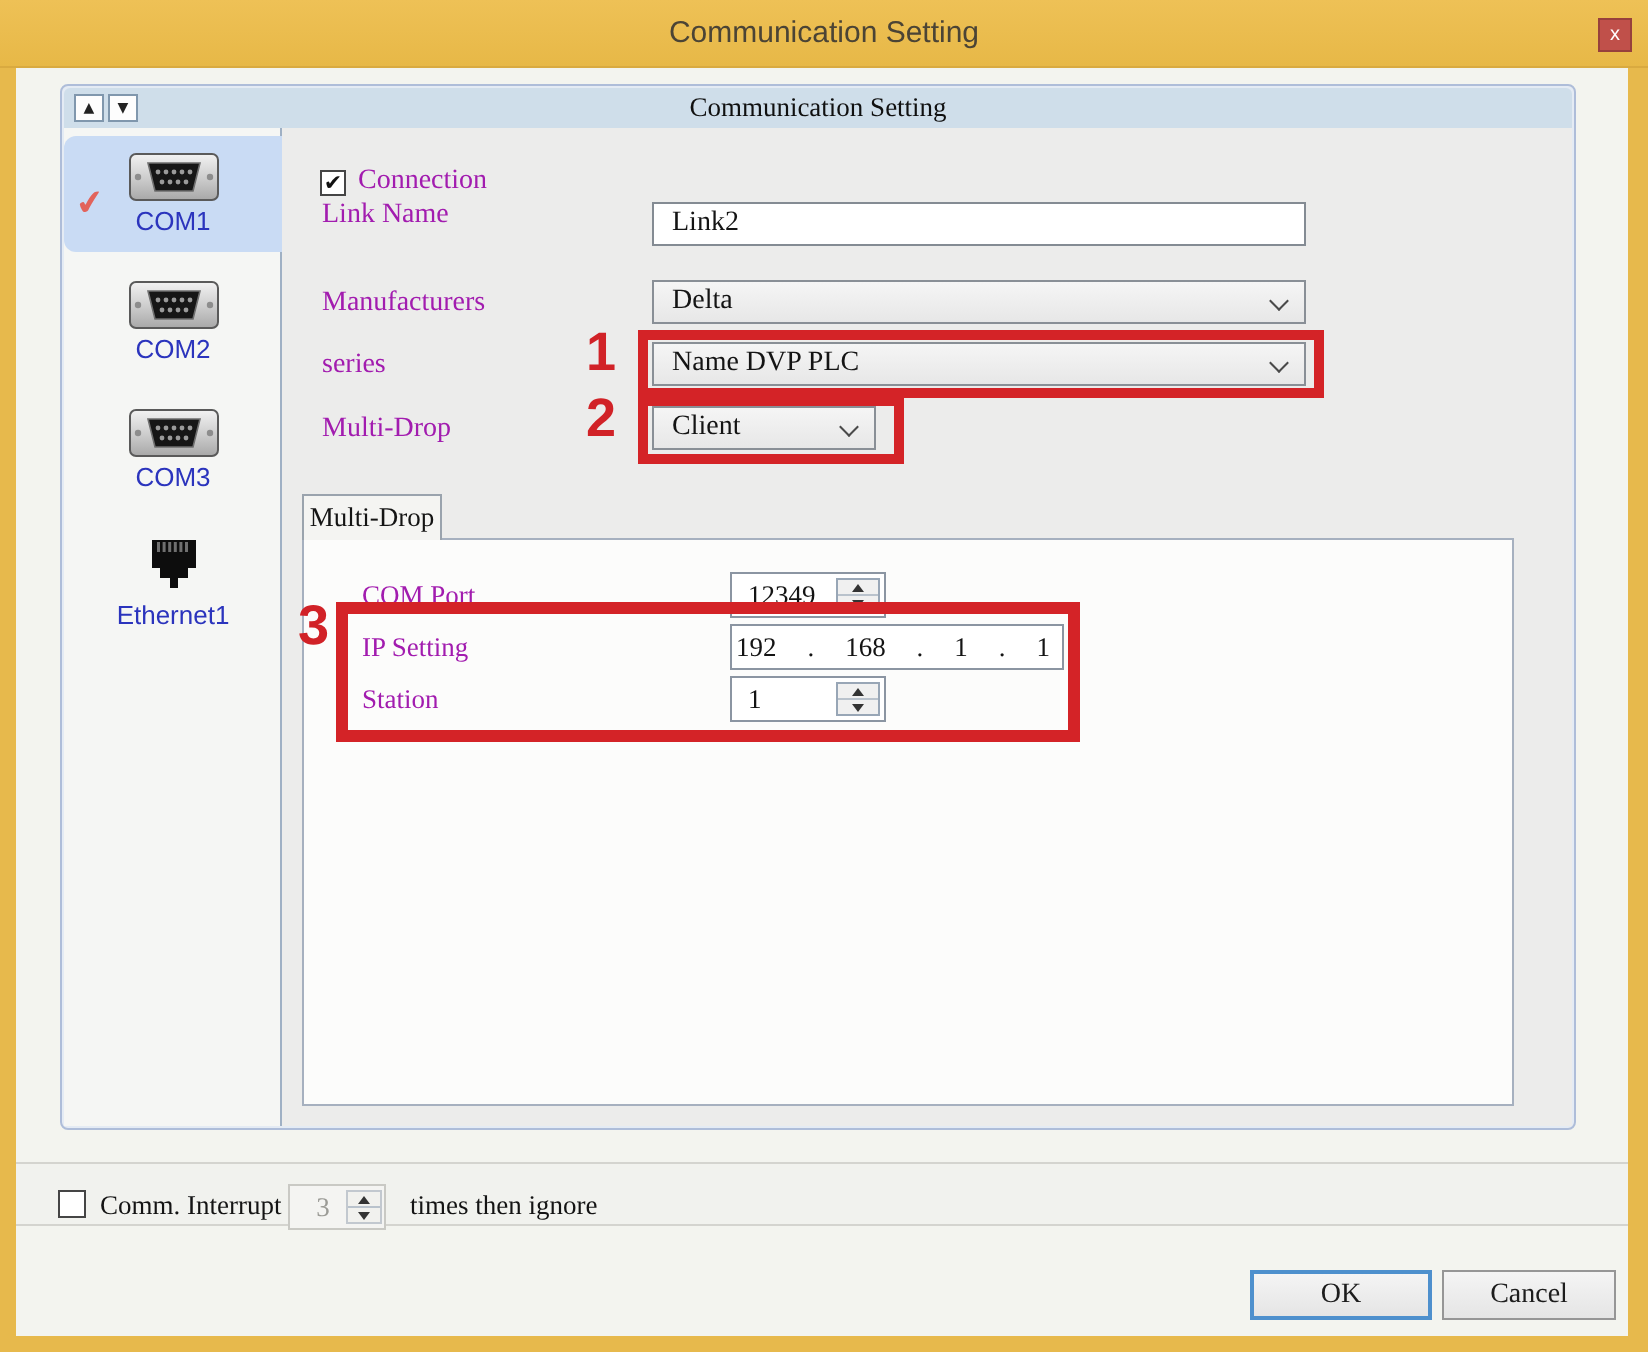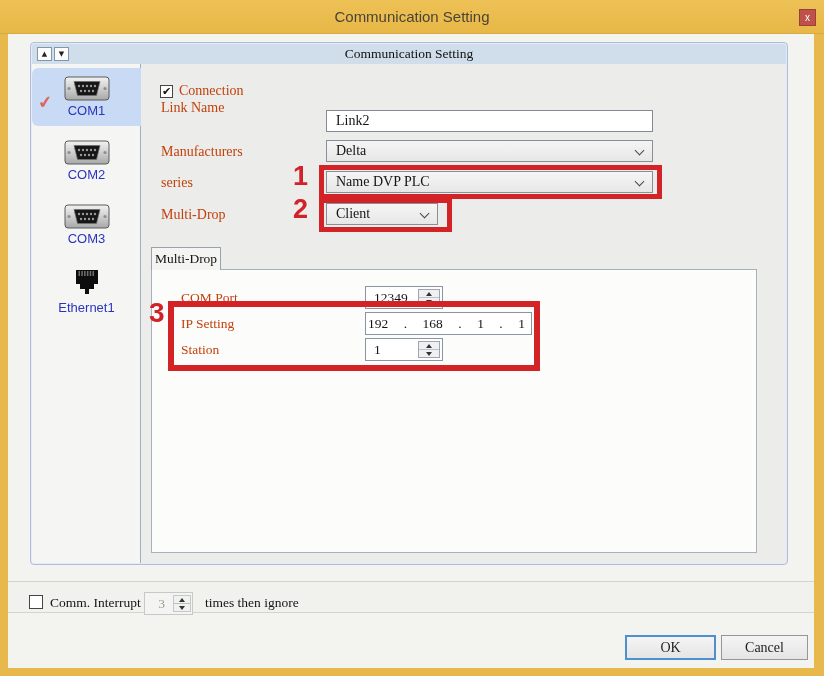--- a/index.html
+++ b/index.html
@@ -35,21 +35,21 @@
   .sidebar{position:absolute;left:0;top:0;bottom:0;width:109px;
     background:#f5f6f4;border-right:1px solid #9fb0c4;}
   .sb-item{position:absolute;left:0;width:109px;height:58px;text-align:center;cursor:pointer;}
   .sb-item.selected{background:#c9dbf4;border-radius:6px 0 0 6px;}
   .sb-icon{display:block;margin:8px auto 0;}
   .sb-label{display:block;margin-top:2px;font-family:"Liberation Sans",sans-serif;
     font-size:13px;color:#2b34bd;}
   .sb-check{position:absolute;left:6px;top:24px;font-family:"DejaVu Sans",sans-serif;
     font-size:17px;color:#e2635b;transform:rotate(-8deg);}
   
-  .lbl{position:absolute;font-size:14px;color:#c2410c;white-space:nowrap;}
+  .lbl{position:absolute;font-size:14px;color:#a21caf;white-space:nowrap;}
   .cb{position:absolute;width:13px;height:13px;background:#fff;border:1px solid #454545;
     font-family:"DejaVu Sans",sans-serif;font-size:11px;line-height:11px;text-align:center;
     color:#111;cursor:pointer;}
   .txt-input{position:absolute;height:22px;background:#fff;border:1px solid #848b93;
     font-family:"Liberation Serif",serif;font-size:14px;padding:0 0 0 9px;color:#141414;outline:none;}
   .dd{position:absolute;height:22px;background:linear-gradient(#f5f5f5,#e7e7e7);
     border:1px solid #898f96;font-size:14px;line-height:20px;padding-left:9px;cursor:pointer;}
   .chev{position:absolute;right:9px;top:6px;width:7px;height:7px;
     border-right:1.6px solid #4a4a4a;border-bottom:1.6px solid #4a4a4a;transform:rotate(45deg);}
   .hl{position:absolute;border:5px solid #d42327;z-index:6;pointer-events:none;}
@@ -192,21 +192,21 @@
           <span class="sb-label">Ethernet1</span>
         </div>
       </div>
 
       <span class="cb" style="left:128px;top:21px;">
         <span>✔</span>
       </span>
       <span class="lbl" style="left:147px;top:19px;">Connection</span>
 
       <span class="lbl" style="left:129px;top:36px;">Link Name</span>
-      <input class="txt-input" style="left: 294px; top: 46px; width: 327px;" value="Link2">
+      <input class="txt-input" style="left: 294px; top: 37px; width: 327px;" value="Link2">
 
       <span class="lbl" style="left:129px;top:80px;">Manufacturers</span>
       <div class="dd" style="left:294px;top:76px;width:327px;">
         <span>Delta</span>
         <span class="chev"></span>
       </div>
 
       <span class="lbl" style="left:129px;top:111px;">series</span>
       <div class="dd" style="left:294px;top:107px;width:327px;">
         <span>Name DVP PLC</span>

